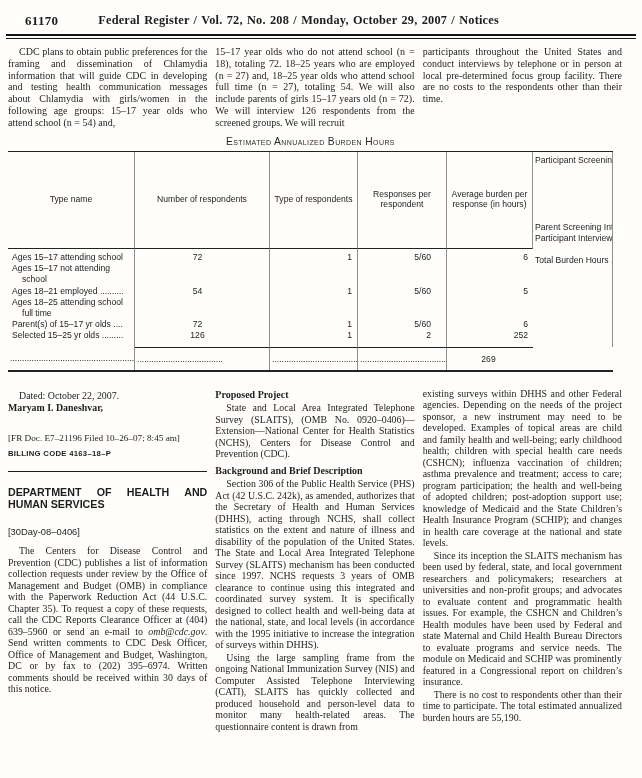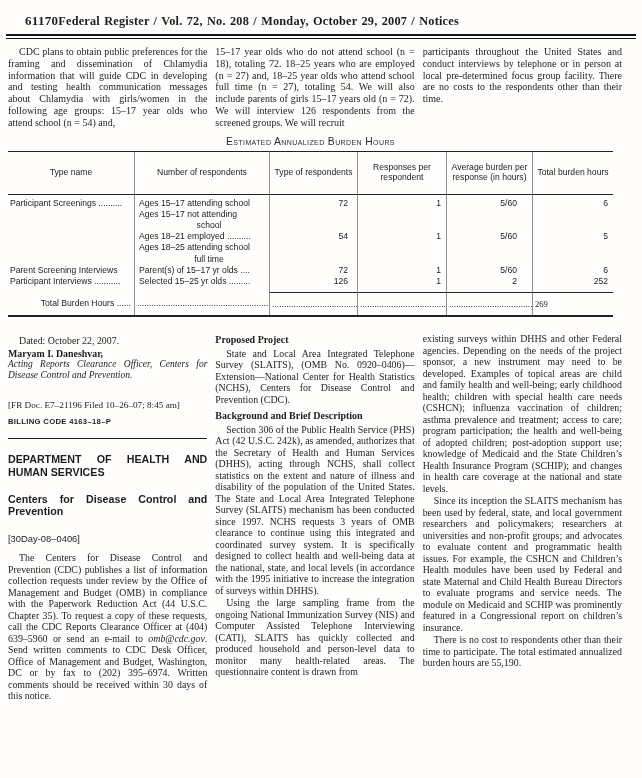--- a/index.html
+++ b/index.html
@@ -2,23 +2,23 @@
 <html><head>
 <meta charset="utf-8">
 <style>
   html,body { margin:0; padding:0; background:#ffffff; }
   .page {
     position:relative; width:642px; height:778px; background:#fffefd;
     color:#1d1d1d; box-sizing:border-box; overflow:hidden;
     font-family:"Liberation Serif", serif;
   }
   
-  .header-row { display:flex; align-items:flex-end; padding:13px 12px 3px 25px; }
+  .header-row { display:flex; align-items:flex-start; padding:13px 12px 3px 25px; }
   .page-number { font-weight:bold; font-size:13px; letter-spacing:0.3px; }
-  .journal-line { font-weight:bold; font-size:12.3px; letter-spacing:0.2px; word-spacing:1px; }
+  .journal-line { margin-left:40px; font-weight:bold; font-size:12.3px; letter-spacing:0.2px; word-spacing:1px; }
   .double-rule { margin:2px 6px 0 6px; height:2px;
     border-top:2.5px solid #161616; border-bottom:1.6px solid #161616; }
   
   .cols { display:flex; gap:8px; padding:7px 20px 0 8px; }
   .col { width:201px; font-size:10px; line-height:11.8px; text-align:justify; }
   .indent-first { text-indent:11px; }
   
   .table-section { padding:0 8px; margin-top:7px; }
   .table-title { width:605px; text-align:center; font-family:"Liberation Sans", sans-serif;
     font-variant:small-caps; font-size:10.3px; letter-spacing:0.4px; color:#2a2a2a; }
@@ -27,31 +27,31 @@
     border-top:1.6px solid #222; border-bottom:2px solid #222;
     font-family:"Liberation Sans", sans-serif; font-size:8.6px; color:#222; }
   .th { border-right:1px solid #8f8f8f; border-bottom:1.6px solid #222;
     display:flex; align-items:center; justify-content:center; text-align:center;
     padding:4px 3px; min-height:34px; line-height:9.8px; }
   .th.last, .tcol.last, .tt.last { border-right:none; }
   .tcol { border-right:1px solid #8f8f8f; padding:3px 0 5px 0; }
   .tline { height:11.2px; line-height:11.2px; white-space:nowrap; overflow:hidden; }
   .c1 .tline { padding-left:2px; }
   .c2 .tline { padding-left:4px; }
-  .tline.ind { padding-left:14px;text-align:center; }
+  .tline.ind { padding-left:14px; }
   .num { text-align:right; }
-  .c3 .tline { padding-right:9px; }
+  .c3 .tline { padding-right:9px;text-align:center; }
   .c4 .tline { padding-right:5px; }
   .c5 .tline { padding-right:15px; }
   .c6 .tline { padding-right:5px; }
   .tt { border-right:1px solid #8f8f8f; padding:6px 18px 6px 2px;
     white-space:nowrap; overflow:hidden; line-height:10px; }
   .tt.rule { border-top:1px solid #222; }
   .tt.label { text-align:right; padding-right:3px; }
-  .tt.value { text-align:left; padding-right:5px;font-family:Liberation Serif, serif; }
+  .tt.value { text-align:center; padding-right:5px; }
   
   .bottom { padding-top:16px; }
   .bcol { font-size:9.9px; line-height:11.5px; }
   .para { text-align:justify; margin:0 0 1px 0; }
   .dated-line { text-indent:11px; margin-top:2px; }
   .sig-name { font-weight:bold; margin-top:1px; }
   .sig-title { font-style:italic; font-size:9.5px; line-height:11.2px; }
   .fr-doc { font-size:9.2px; margin-top:19px; }
   .billing-code { font-family:"Liberation Sans", sans-serif; font-weight:bold;
     font-size:7.7px; letter-spacing:0.3px; margin-top:4px; }
@@ -83,21 +83,20 @@
 
   <div class="table-section">
     <div class="table-title">Estimated Annualized Burden Hours</div>
     <div class="btable">
 
       <div class="th">Type name</div>
       <div class="th">Number of respondents</div>
       <div class="th">Type of respondents</div>
       <div class="th">Responses per respondent</div>
       <div class="th">Average burden per response (in hours)</div>
-      <div class="th last">Total burden hours</div>
 
       <div class="tcol c1">
         <div class="tline">Participant Screenings ..........</div>
         <div class="tline"></div>
         <div class="tline"></div>
         <div class="tline"></div>
         <div class="tline"></div>
         <div class="tline"></div>
         <div class="tline">Parent Screening Interviews</div>
         <div class="tline">Participant Interviews ...........</div>
@@ -160,26 +159,24 @@
       <div class="tt rule">....................................</div>
       <div class="tt rule value last">269</div>
     </div>
   </div>
 
   <div class="cols bottom">
 
     <div class="col bcol">
       <div class="dated-line">Dated: October 22, 2007.</div>
       <div class="sig-name">Maryam I. Daneshvar,</div>
-      <div class="sig-title">Acting Reports Clearance Officer, Centers for Disease Control and Prevention.</div>
       <div class="fr-doc">[FR Doc. E7–21196 Filed 10–26–07; 8:45 am]</div>
       <div class="billing-code">BILLING CODE 4163–18–P</div>
       <div class="col-rule"></div>
       <div class="sans-head">DEPARTMENT OF HEALTH AND HUMAN SERVICES</div>
-      <div class="sans-head">Centers for Disease Control and Prevention</div>
       <div class="docket">[30Day-08–0406]</div>
       <div class="gap8"></div>
       <div class="para indent-first"><span>The Centers for Disease Control and Prevention (CDC) publishes a list of information collection requests under review by the Office of Management and Budget (OMB) in compliance with the Paperwork Reduction Act (44 U.S.C. Chapter 35). To request a copy of these requests, call the CDC Reports Clearance Officer at (404) 639–5960 or send an e-mail to </span><span class="email">omb@cdc.gov</span><span>. Send written comments to CDC Desk Officer, Office of Management and Budget, Washington, DC or by fax to (202) 395–6974. Written comments should be received within 30 days of this notice.</span></div>
     </div>
 
     <div class="col bcol">
       <div class="serif-head">Proposed Project</div>
       <div class="para indent-first">State and Local Area Integrated Telephone Survey (SLAITS), (OMB No. 0920–0406)—Extension—National Center for Health Statistics (NCHS), Centers for Disease Control and Prevention (CDC).</div>
       <div class="serif-head mt">Background and Brief Description</div>
       <div class="para indent-first">Section 306 of the Public Health Service (PHS) Act (42 U.S.C. 242k), as amended, authorizes that the Secretary of Health and Human Services (DHHS), acting through NCHS, shall collect statistics on the extent and nature of illness and disability of the population of the United States. The State and Local Area Integrated Telephone Survey (SLAITS) mechanism has been conducted since 1997. NCHS requests 3 years of OMB clearance to continue using this integrated and coordinated survey system. It is specifically designed to collect health and well-being data at the national, state, and local levels (in accordance with the 1995 initiative to increase the integration of surveys within DHHS).</div>

